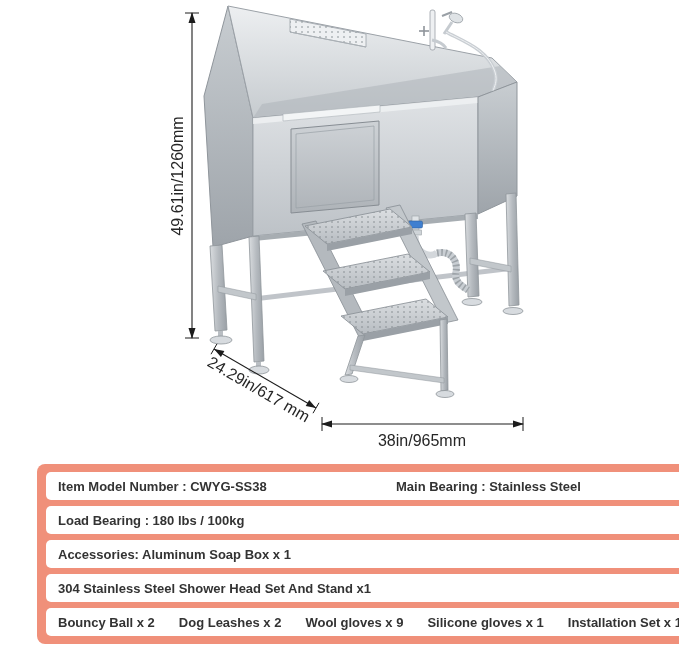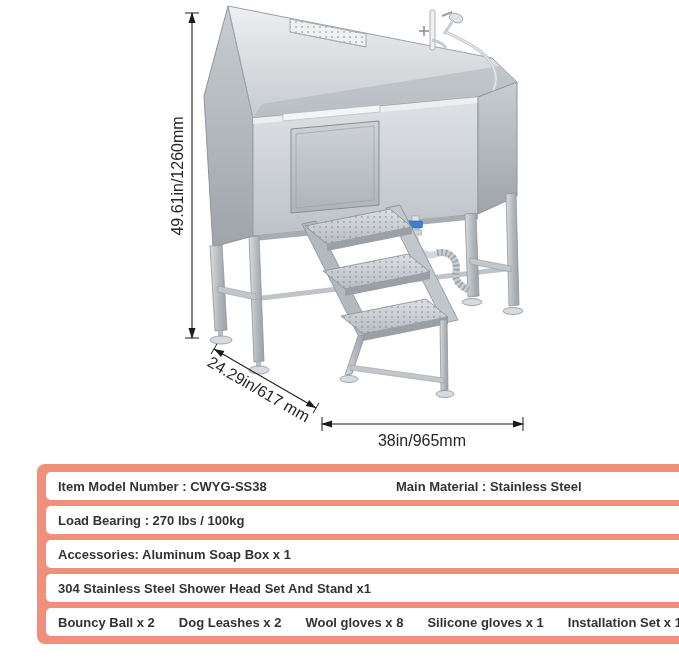--- a/index.html
+++ b/index.html
@@ -177,38 +177,38 @@
         <polygon points="524,424 513,420.5 513,427.5" fill="#1c1c1c" stroke="none"></polygon>
         <text class="dim-label" x="422" y="446" text-anchor="middle" stroke="none">38in/965mm</text>
       </g>
     </svg>
   </div>
 
   <div class="specs">
 
     <div class="spec-row two-col">
       <span class="c1">Item Model Number : CWYG-SS38</span>
-      <span>Main Material : Stainless Steel</span>
+      <span>Main Bearing : Stainless Steel</span>
     </div>
 
     <div class="spec-row two-col">
-      <span class="c1">Load Bearing : 270 lbs / 100kg</span>
+      <span class="c1">Load Bearing : 180 lbs / 100kg</span>
     </div>
 
 
     <div class="spec-row multi">
       <span>Accessories: Aluminum Soap Box x 1</span>
     </div>
 
     <div class="spec-row multi">
       <span>304 Stainless Steel Shower Head Set And Stand x1</span>
     </div>
 
     <div class="spec-row row6">
       <span>Bouncy Ball x 2</span>
       <span>Dog Leashes x 2</span>
-      <span>Wool gloves x 8</span>
+      <span>Wool gloves x 9</span>
       <span>Silicone gloves x 1</span>
       <span>Installation Set x 1</span>
     </div>
 
   </div>
 </div>
 
 </body></html>

